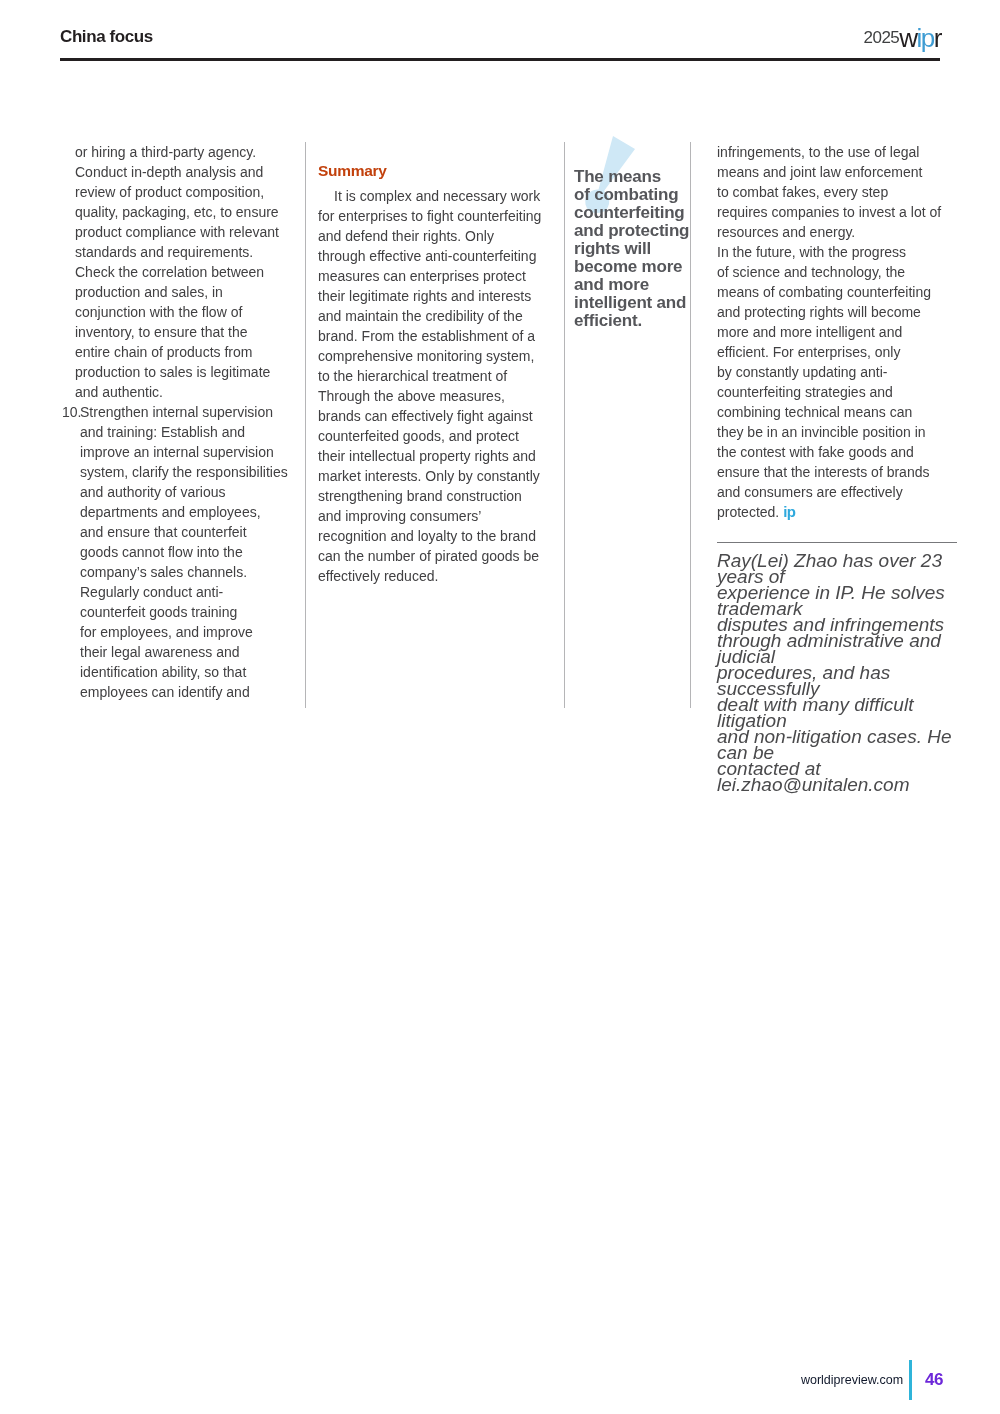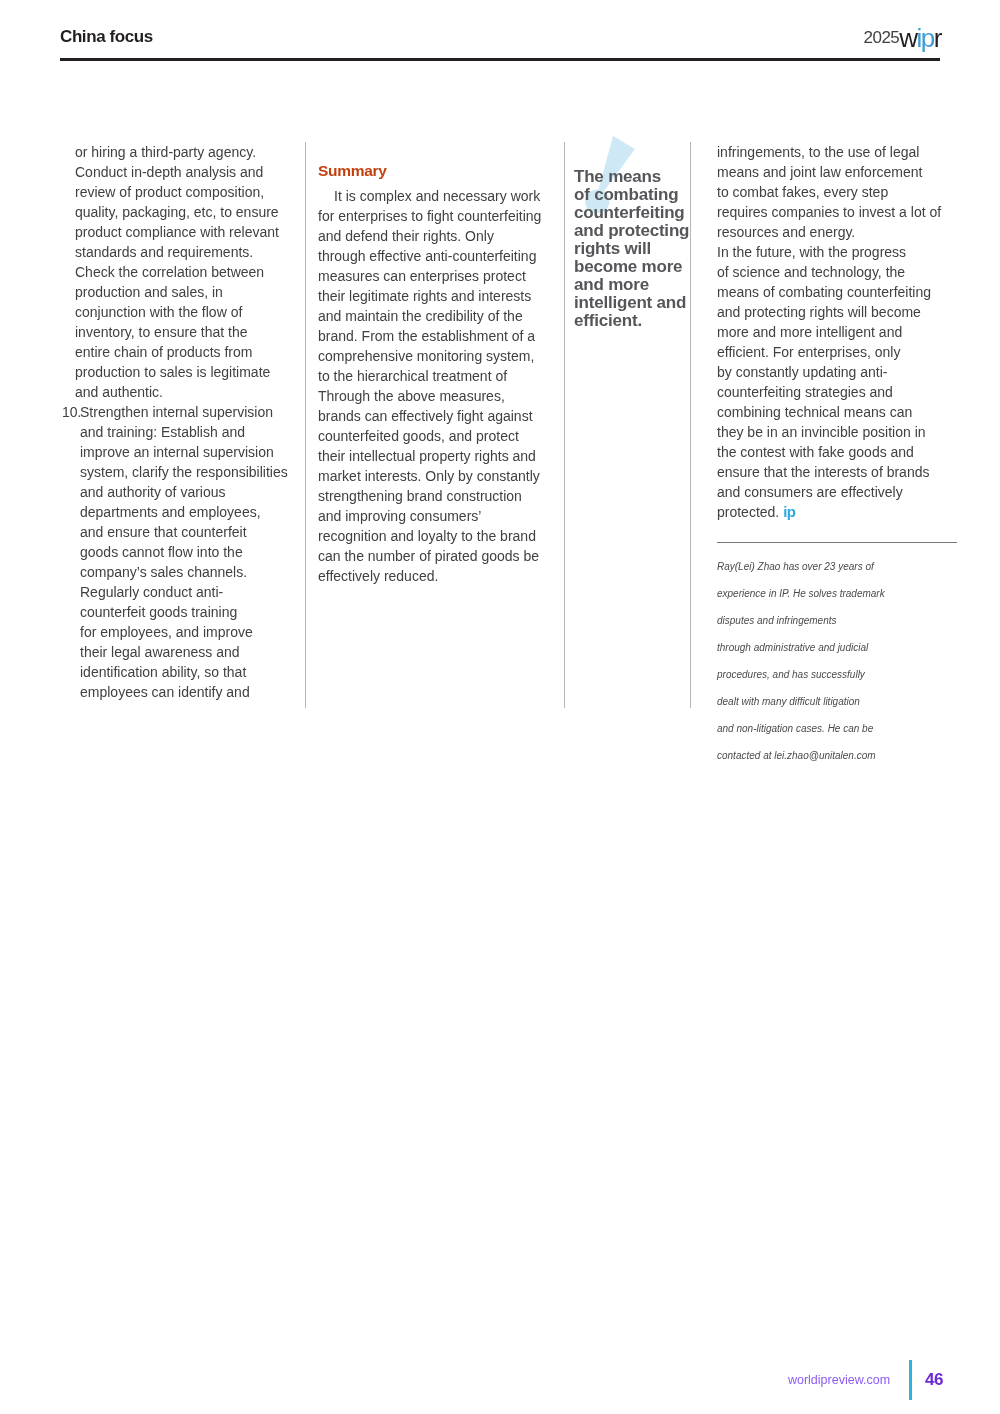--- a/index.html
+++ b/index.html
@@ -31,24 +31,24 @@
   .vd1{left:305px;} .vd2{left:564px;} .vd3{left:690px;}
   
   .quote{position:absolute;left:574px;top:134px;width:118px;}
   .qmark{position:absolute;left:2px;top:2px;}
   .quote-text{position:relative;margin-top:34px;font-size:17px;line-height:18px;font-weight:700;
     color:#55565a;letter-spacing:-0.2px;white-space:pre-line;}
   
   .col4{left:705px;width:240px;margin-left:12px;}
   .ip-mark{color:#2fa9dd;font-weight:800;font-size:15px;letter-spacing:-0.5px;}
   .bio-sep{border-top:1px solid #77787b;margin-top:20px;}
-  .bio{font-style:italic;font-size:10px;line-height:27px;margin-top:10px;color:#4a4a4c;white-space:pre-line;}
+  .bio{font-style:italic;font-size:19px;line-height:16px;margin-top:10px;color:#4a4a4c;white-space:pre-line;}
   
   .footer{position:absolute;top:1360px;left:0;right:57px;display:flex;justify-content:flex-end;align-items:center;}
-  .site{font-size:12.5px;color:#8b5cf6;margin-right:19px;}
+  .site{font-size:12.5px;color:#0f172a;margin-right:6px;}
   .fbar{width:3px;height:40px;background:#2fb4d9;margin-right:13px;}
   .pagenum{font-size:17px;font-weight:700;color:#6d28d9;letter-spacing:-0.5px;}
 </style>
 </head>
 <body>
 
 <div class="page">
 
   <div class="header-left">China focus</div>
   <div class="header-right">

